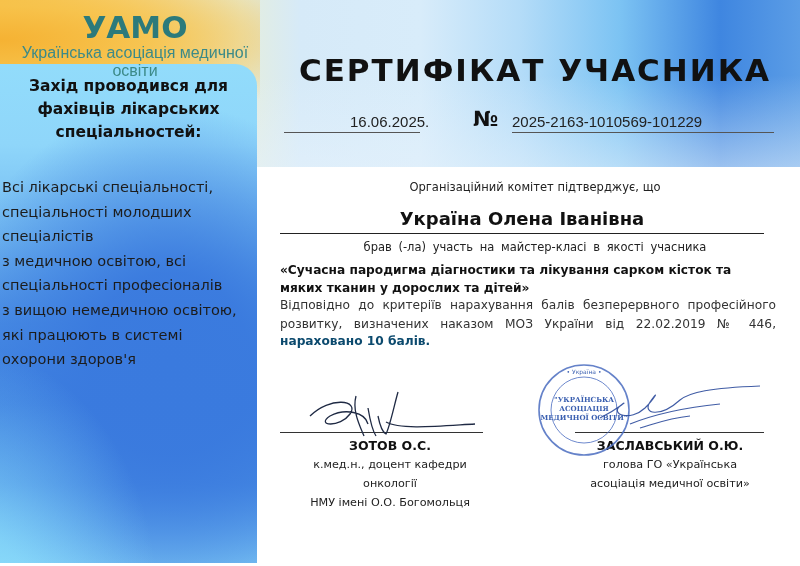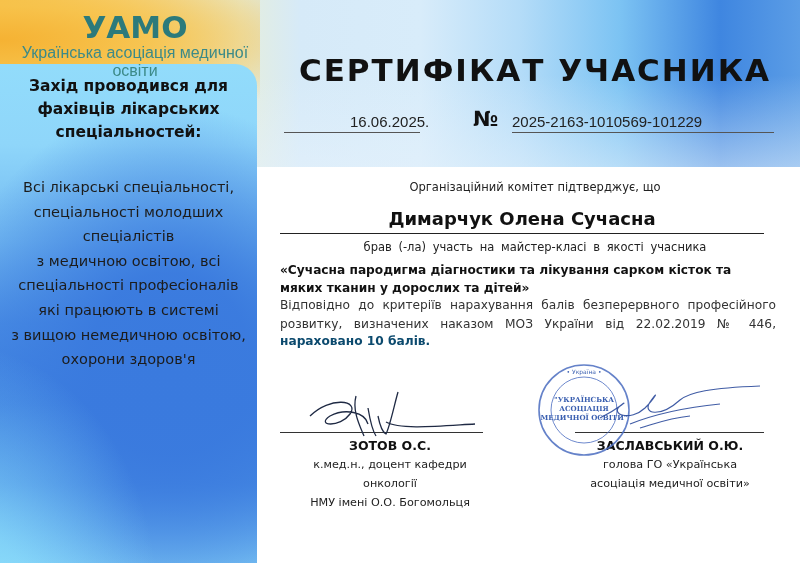--- a/index.html
+++ b/index.html
@@ -36,21 +36,21 @@
   }
   .left-panel::before {
     content: ""; position: absolute; left: -40px; bottom: -40px; width: 200px; height: 260px;
     background: radial-gradient(ellipse at 0% 100%, rgba(140,225,252,0.9) 0%, rgba(140,225,252,0) 70%);
   }
   .panel-heading {
     position: relative; margin-top: 11px; text-align: center;
     font-family: "DejaVu Sans", sans-serif; font-weight: bold; font-size: 15.5px; line-height: 23px; color: #111;
   }
   .panel-body {
-    position: relative; margin-top: 31px; text-align: center;
+    position: relative; margin-top: 31px; text-align: left;
     font-family: "DejaVu Sans", sans-serif; font-size: 14.5px; line-height: 24.6px; color: #1c1c1c;
     padding: 0 2px;
   }
 
   
   .title {
     position: absolute; left: 270px; top: 52px; width: 530px; text-align: center; z-index: 3;
     font-family: "DejaVu Sans", sans-serif; font-weight: bold; font-size: 31px; letter-spacing: 2px; color: #111;
   }
   .date-field { position: absolute; left: 284px; top: 111px; width: 136px; height: 22px; border-bottom: 1px solid #555; z-index: 3; }
@@ -99,40 +99,40 @@
     <div>Захід проводився для</div>
     <div>фахівців лікарських</div>
     <div>спеціальностей:</div>
   </div>
   <div class="panel-body">
     <div>Всі лікарські спеціальності,</div>
     <div>спеціальності молодших</div>
     <div>спеціалістів</div>
     <div>з медичною освітою, всі</div>
     <div>спеціальності професіоналів</div>
+    <div>з вищою немедичною освітою,</div>
     <div>які працюють в  системі</div>
-    <div>з вищою немедичною освітою,</div>
     <div>охорони здоров'я</div>
   </div>
 </div>
 
 <div class="title">СЕРТИФІКАТ УЧАСНИКА</div>
 
 <div class="date-field">
   <span class="date-value">16.06.2025.</span>
 </div>
 <span class="no-sign">№</span>
 <div class="num-field">
   <span class="num-value">2025-2163-1010569-101229</span>
 </div>
 
 <div class="confirm">Організаційний комітет підтверджує, що</div>
 
 <div class="name-field">
-  <span class="name-value">Димарчук Олена Сучасна</span>
+  <span class="name-value">Україна Олена Іванівна</span>
 </div>
 
 <div class="participation">брав (-ла)  участь  на  майстер-класі в якості учасника</div>
 
 <div class="event-title">«Сучасна пародигма діагностики та лікування сарком кісток та мяких тканин у дорослих та дітей»</div>
 
 <div class="criteria">
   <span class="criteria-line2">Відповідно до критеріїв нарахування балів безперервного професійного</span>
   <span class="criteria-line2">розвитку, визначених наказом МОЗ України від 22.02.2019 № 446,</span>
 </div>

